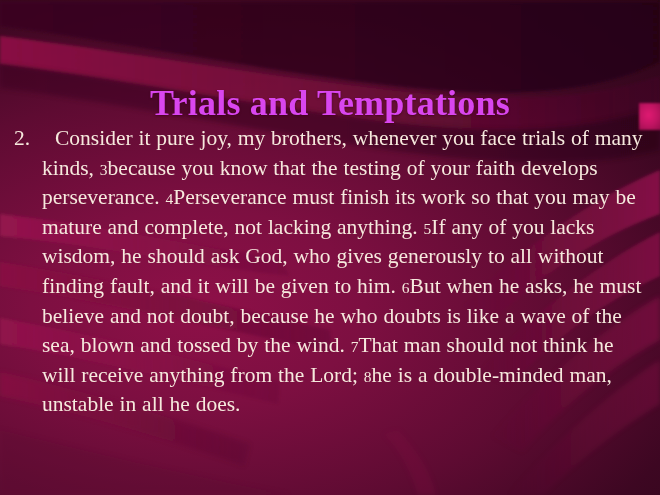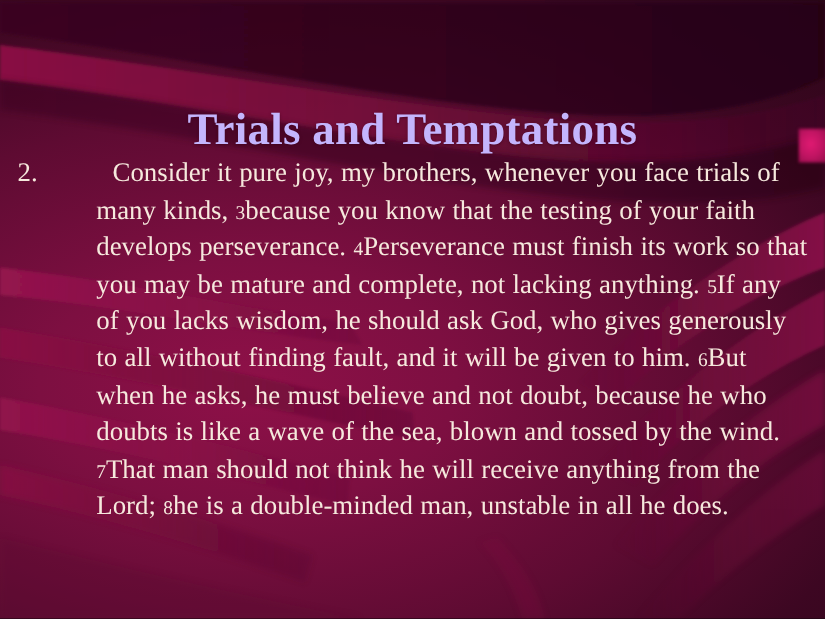--- a/index.html
+++ b/index.html
@@ -36,21 +36,21 @@
     height: 27px;
     background: radial-gradient(80% 80% at 40% 45%, #e01a72 0%, #c01462 48%, #8d0d47 100%);
     filter: blur(1.1px);
   }
   #title {
     position: absolute;
     left: 0;
     right: 0;
     top: 61px;
     text-align: center;
-    color: #c4b5fd;
+    color: #d946ef;
     font-size: 36px;
     font-weight: bold;
     letter-spacing: 0.2px;
     line-height: 1.05;
     text-shadow: 0 1px 2px rgba(60,0,25,0.65);
   }
   #body-block {
     position: absolute;
     left: 14px;
     top: 124px;
@@ -67,21 +67,20 @@
     flex: 0 0 auto;
     width: 28px;
     text-align: left;
     color: #f6e9dd;
   }
   .para-text {
     flex: 1 1 auto;
     text-indent: 13px;
     text-align: left;
     word-spacing: 0.5px;
-    margin-left: 35px;
   }
   .vnum {
     font-size: 15.5px;
     line-height: 0;
     vertical-align: baseline;
   }
 </style>
 </head>
 <body>
 

